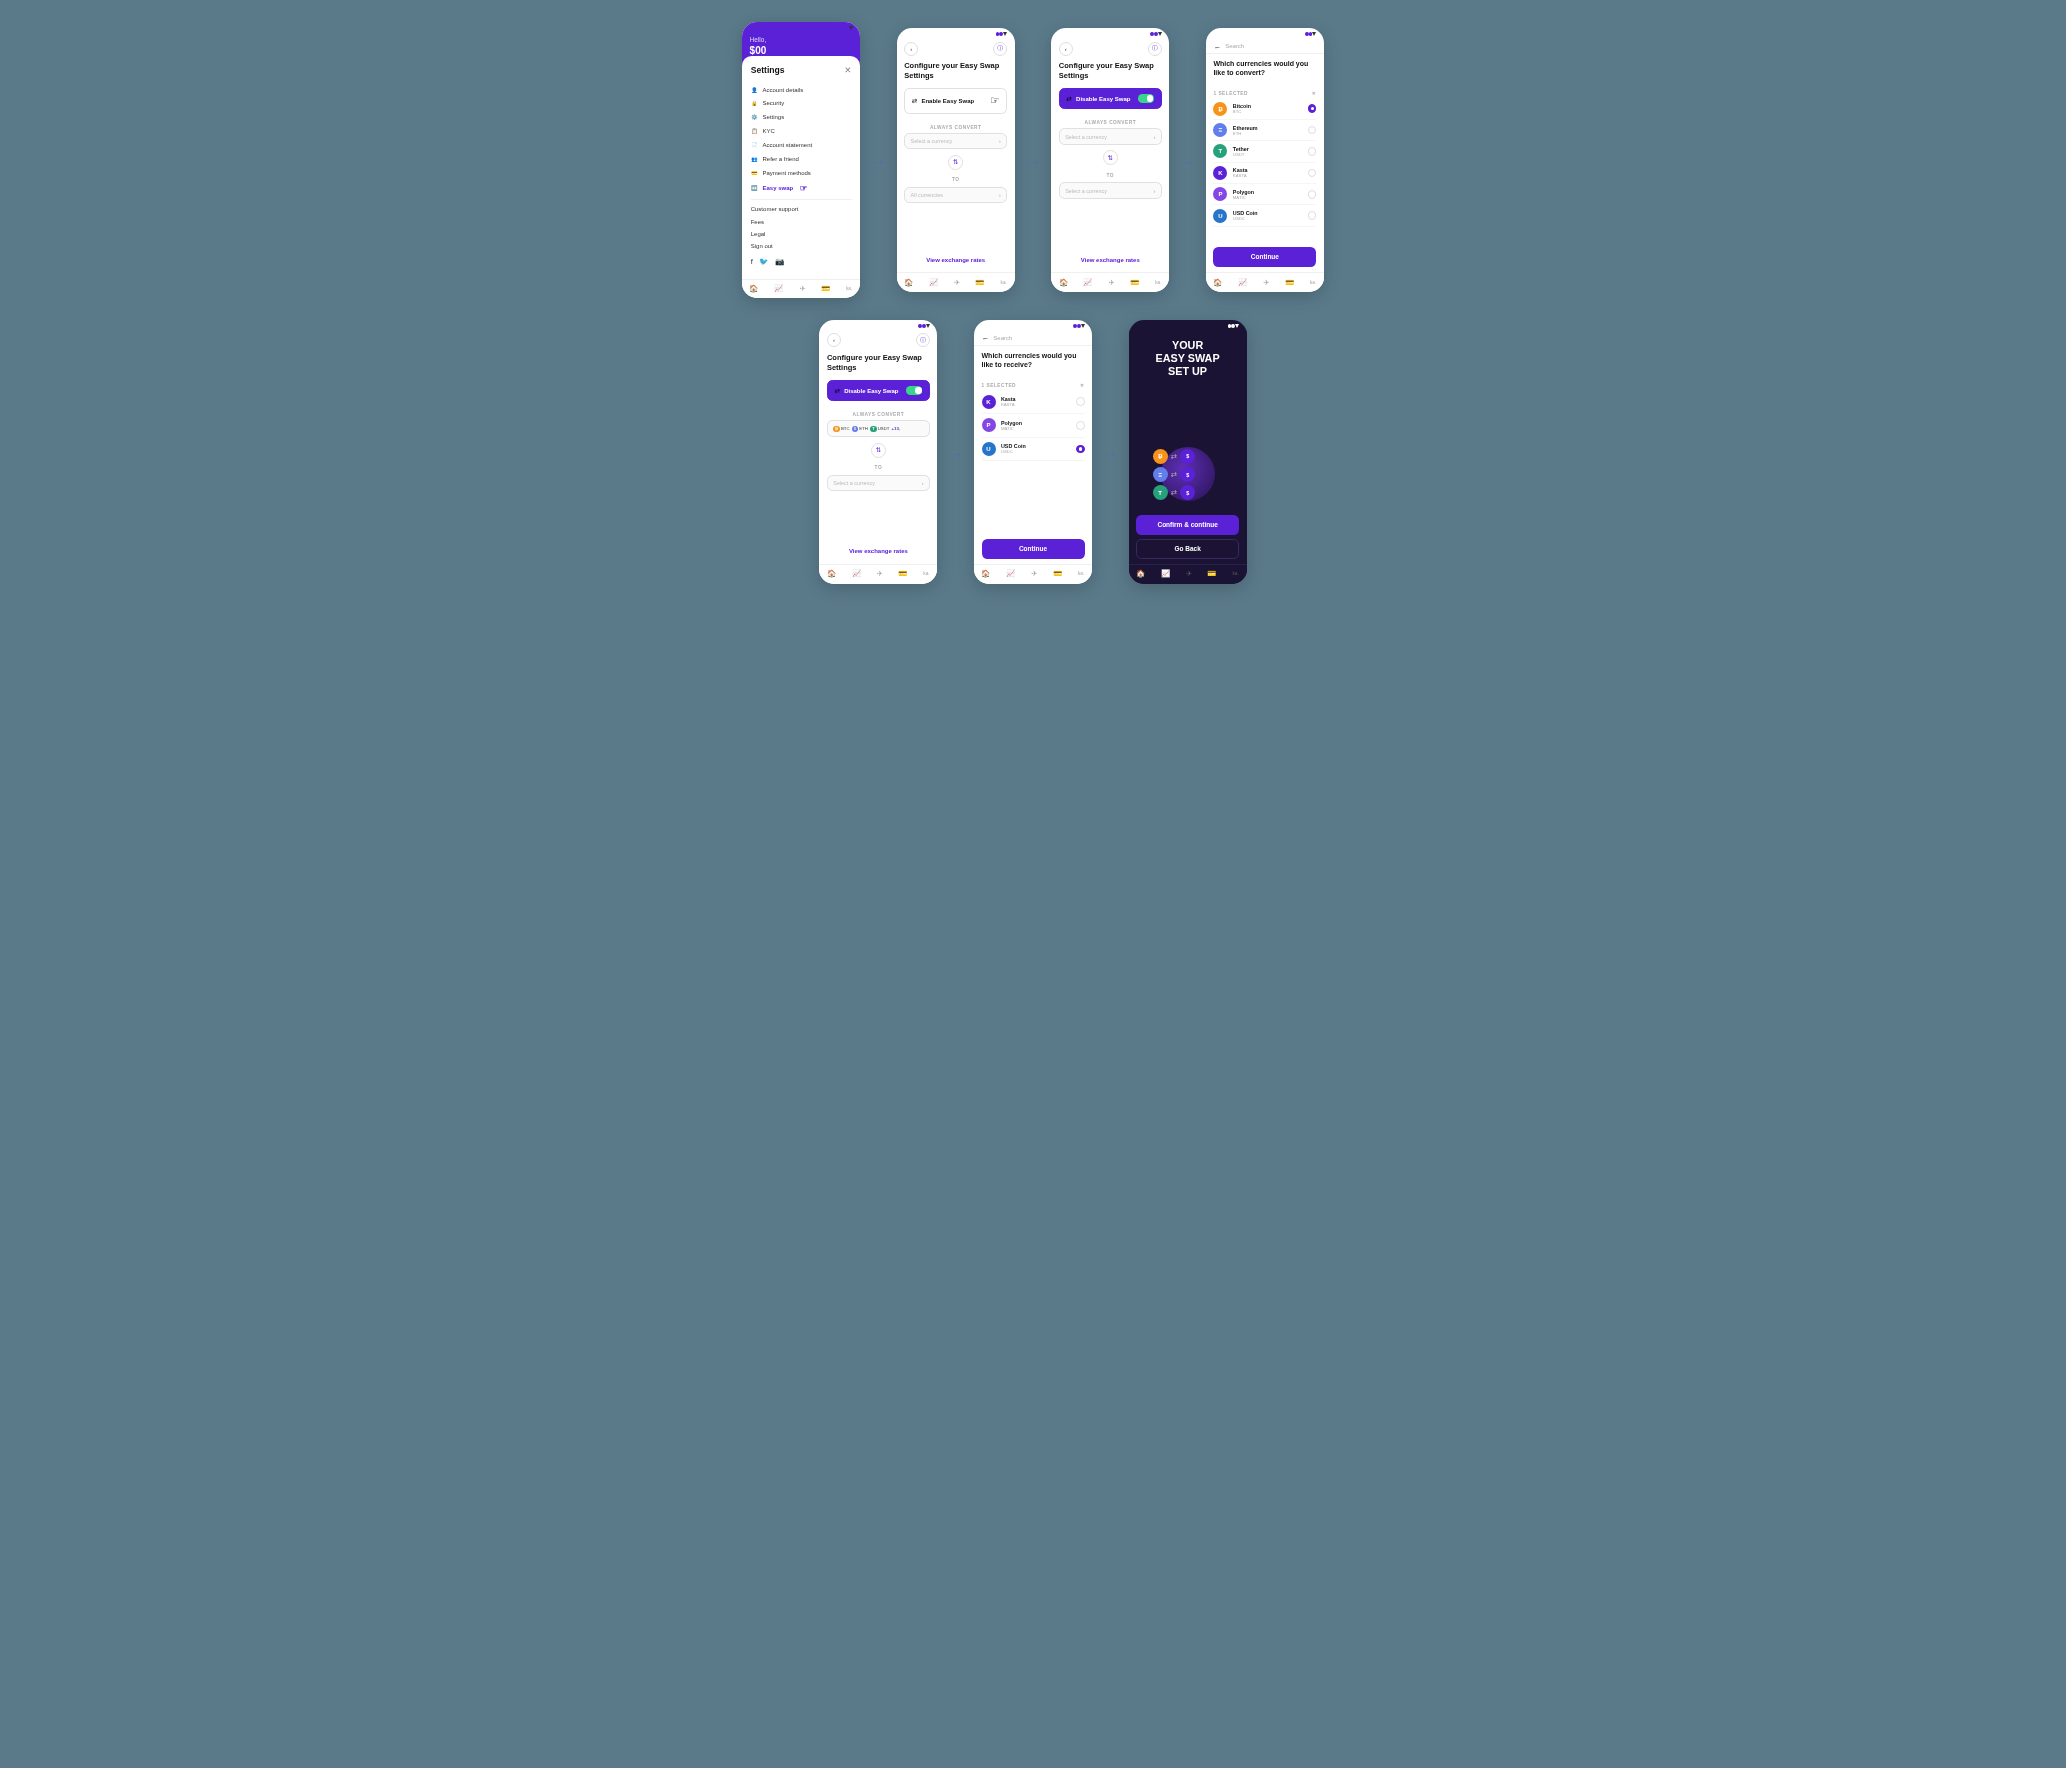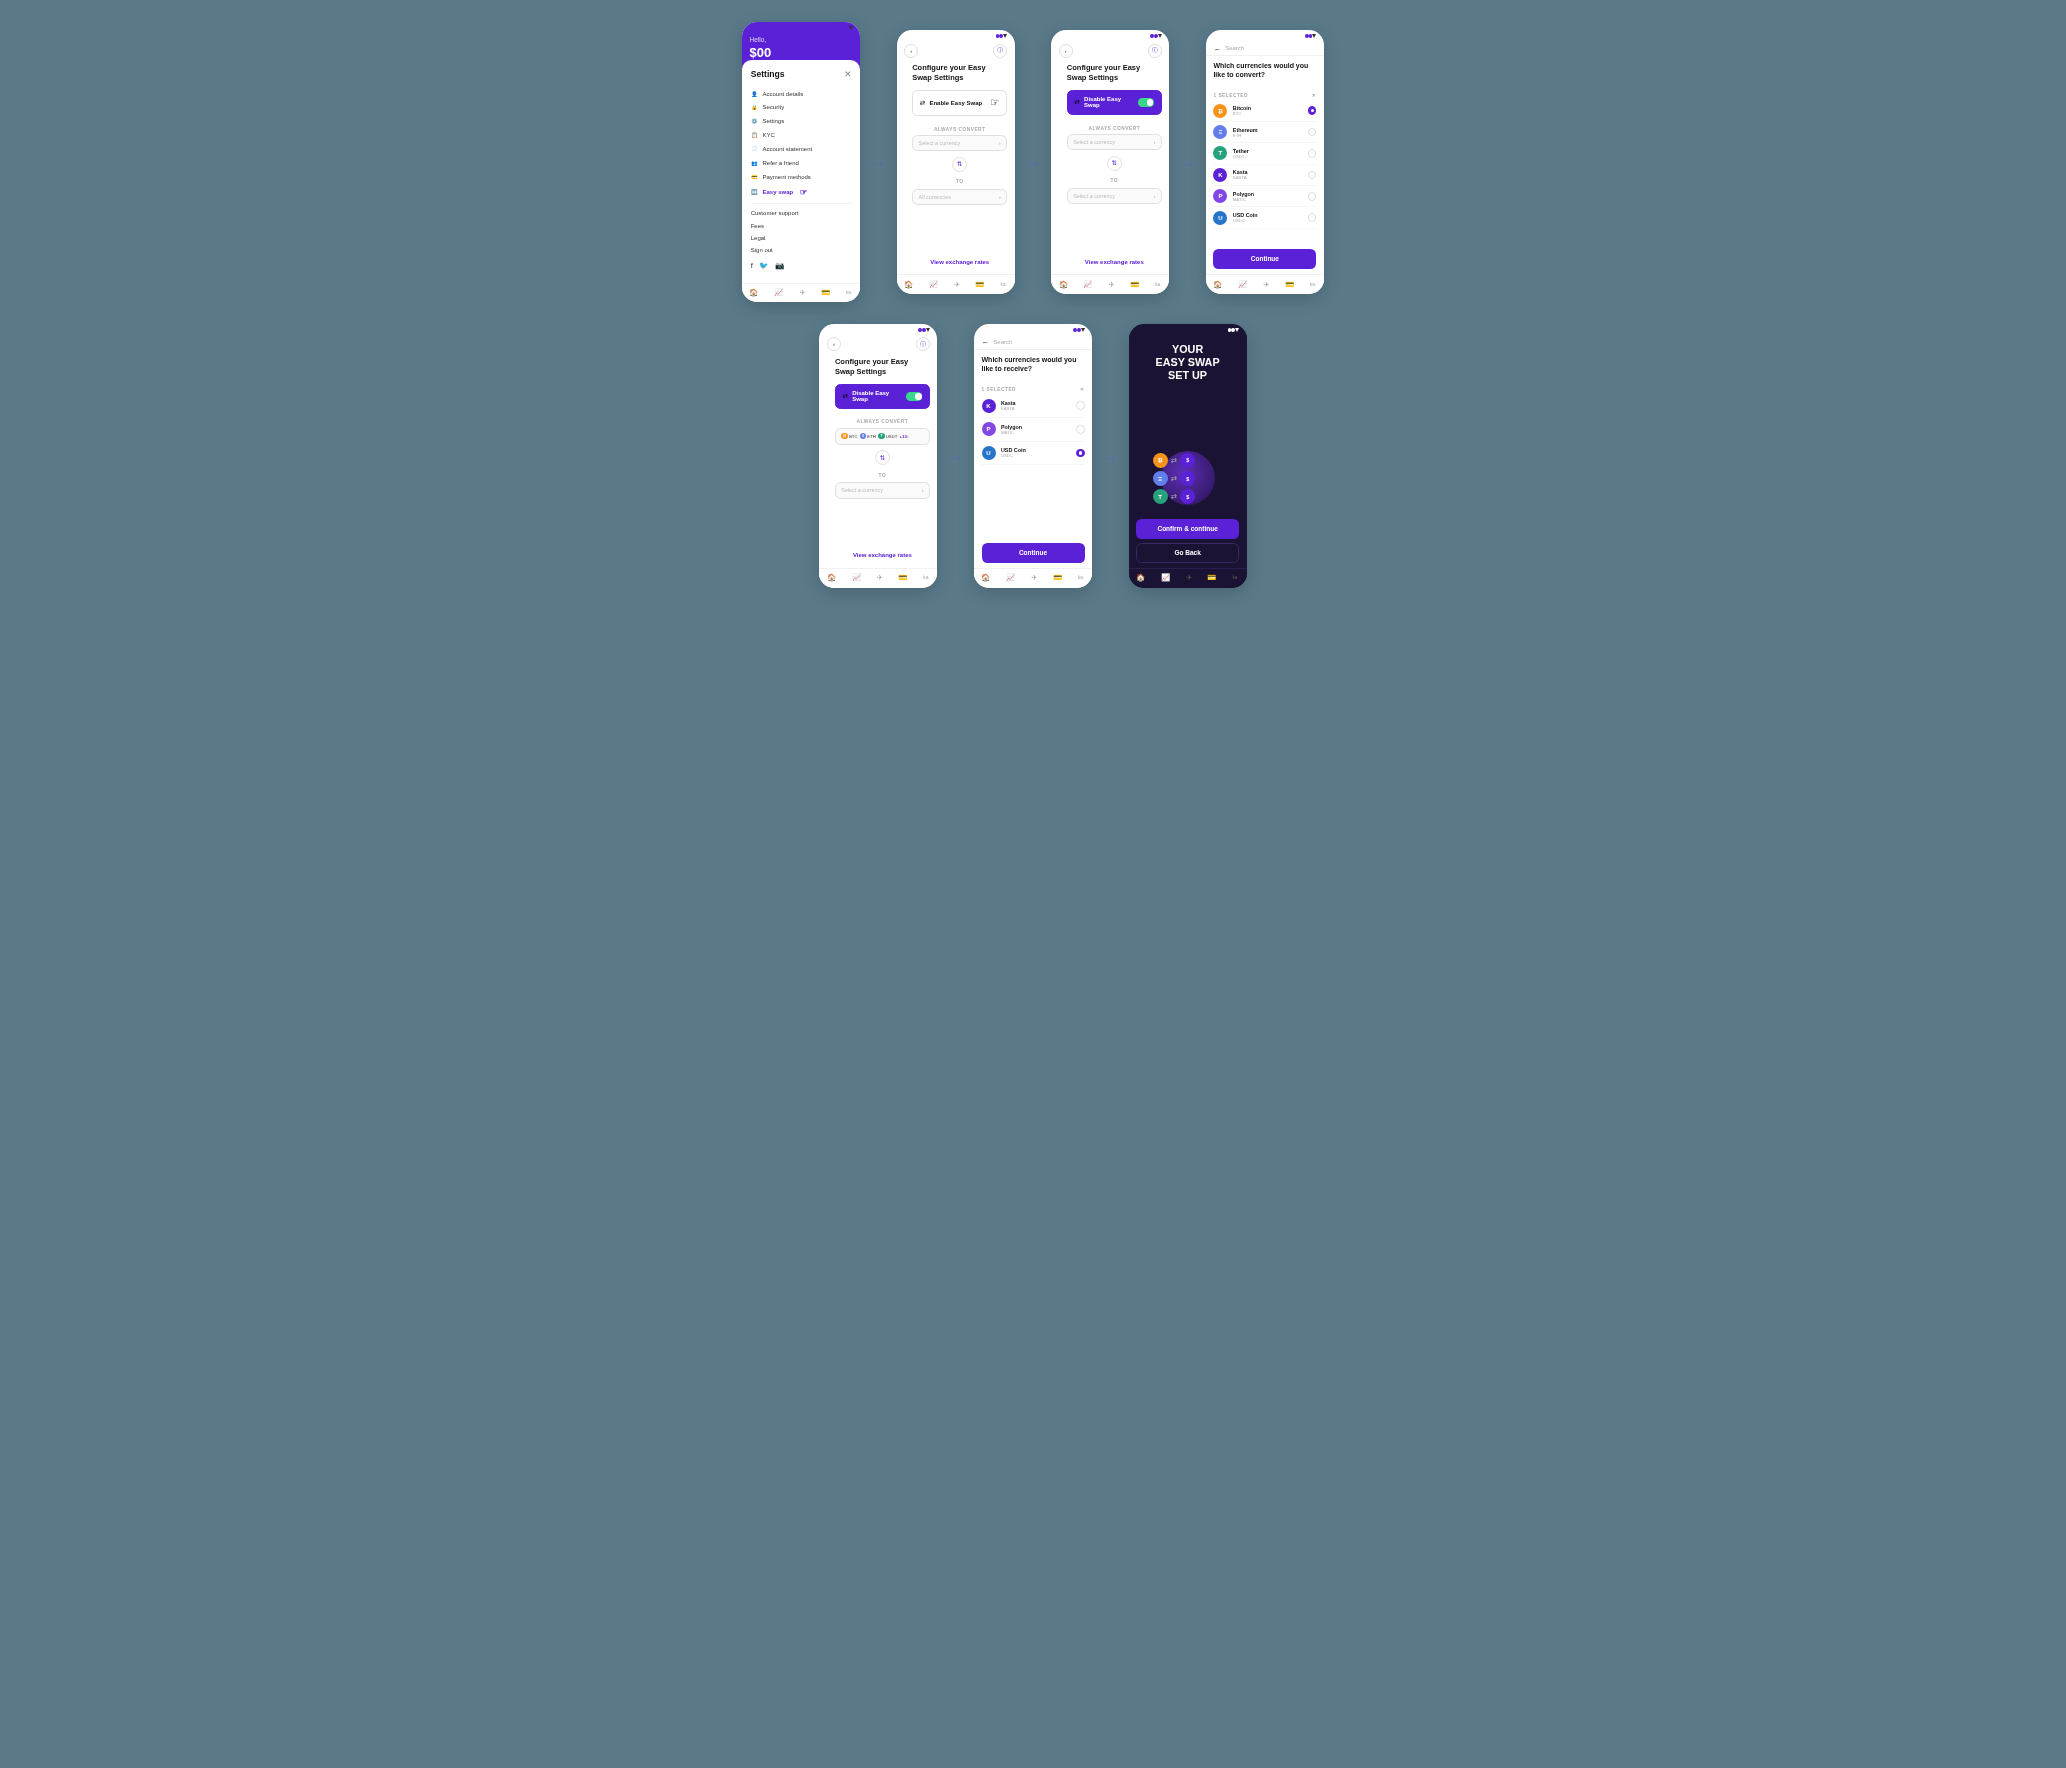--- a/index.html
+++ b/index.html
@@ -141,21 +141,20 @@
       color: #5b21d6;
       cursor: pointer;
     }
 
     
     .screen-content {
       padding: 4.3px 7.5px;
       flex: 1;
       display: flex;
       flex-direction: column;
-      margin-left: 8px;
     }
     .screen-title {
       font-size: 7.5px;
       font-weight: 700;
       color: #111;
       margin-bottom: 7.5px;
       line-height: 1.3;
     }
     .toggle-row {
       display: flex;
@@ -476,21 +475,21 @@
     .hello-text {
       position: relative;
       padding: 4.3px 7.5px 2.2px;
       font-size: 6.5px;
       color: rgba(255,255,255,0.8);
       z-index: 1;
     }
     .balance-text {
       position: relative;
       padding: 0 7.5px;
-      font-size: 13px;
+      font-size: 10px;
       font-weight: 900;
       color: #fff;
       z-index: 1;
     }
   </style>
 </head>
 <body>
 
 <div class="row">
 

